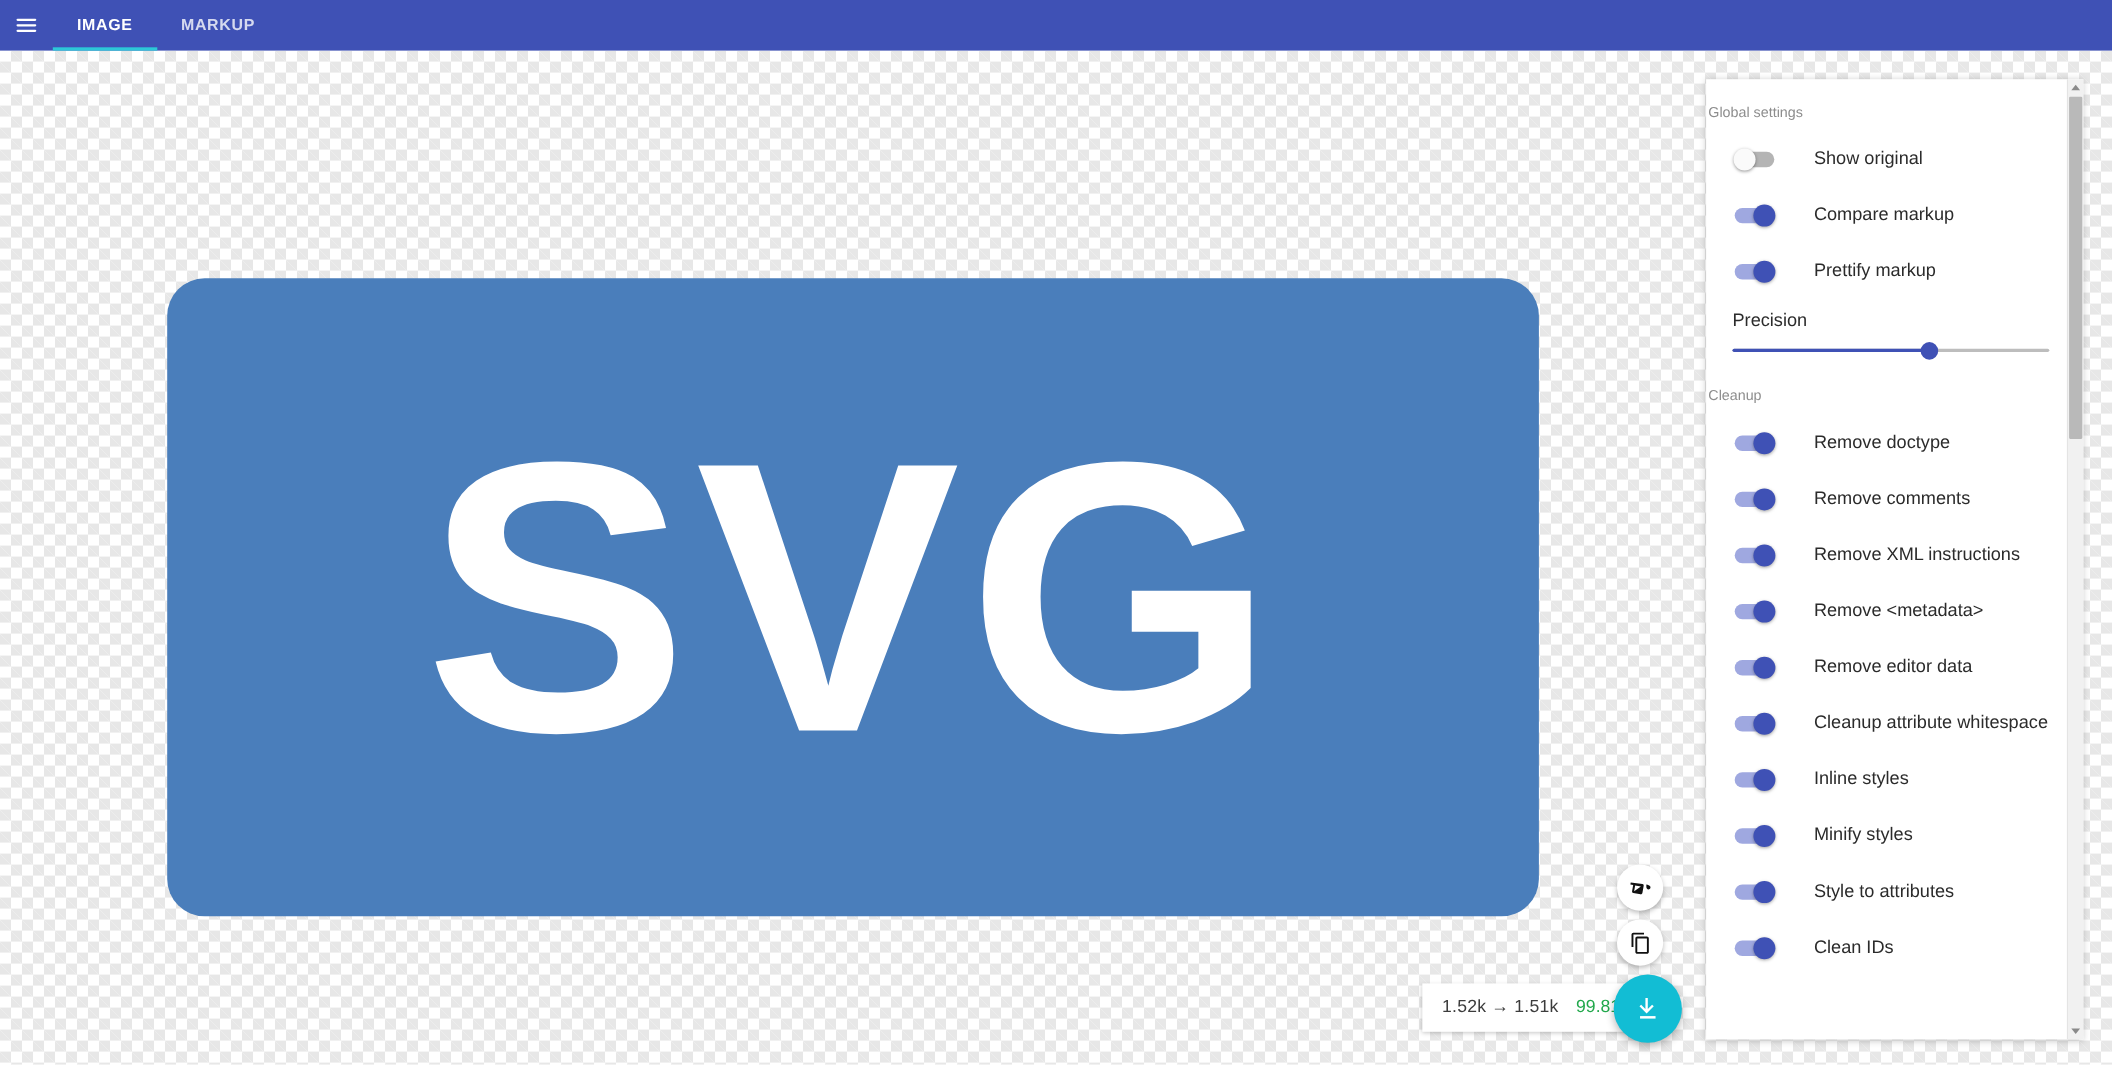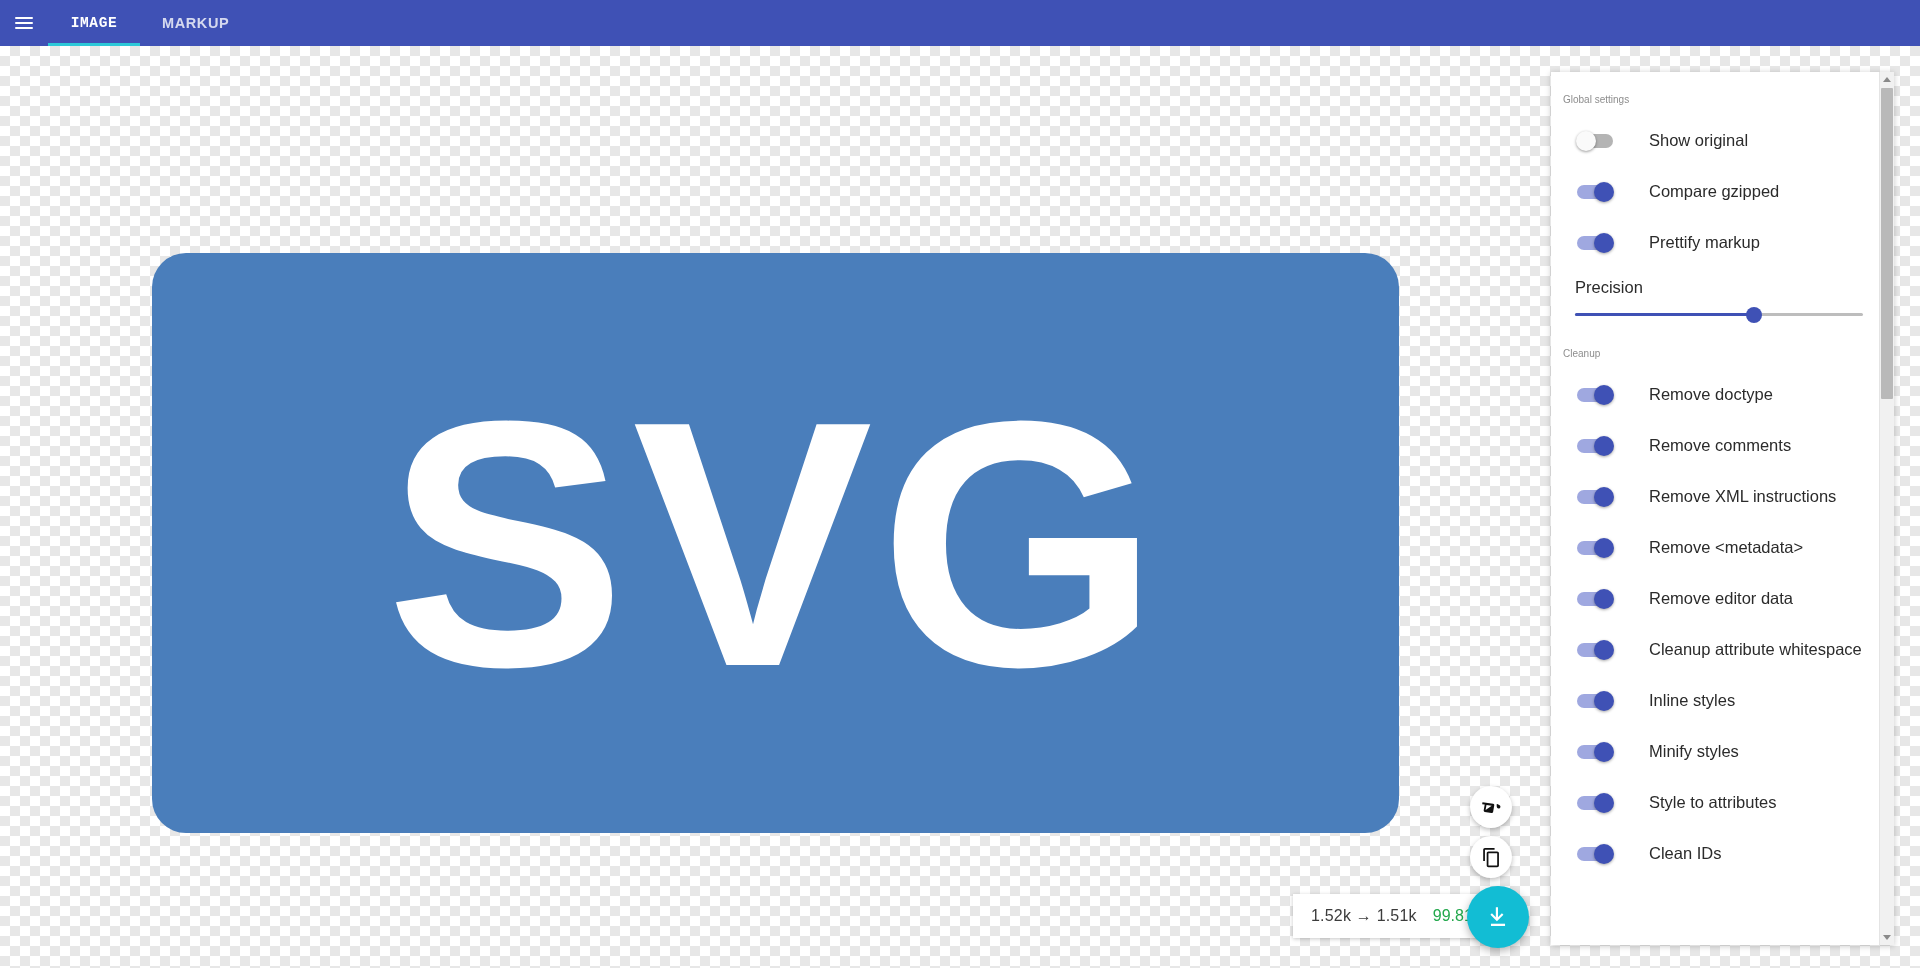--- a/index.html
+++ b/index.html
@@ -69,21 +69,21 @@
     justify-content: center;
     padding: 0 22px;
     min-width: 92px;
     color: rgba(255,255,255,.78);
     font-size: 14.5px;
     font-weight: bold;
     letter-spacing: .6px;
     cursor: pointer;
     user-select: none;
   }
-  .tab.active { color: #ffffff; font-family: Liberation Mono, monospace; }
+  .tab.active { color: #ffffff; }
   .tab.active::after {
     content: "";
     position: absolute;
     left: 0; right: 0; bottom: 0;
     height: 3px;
     background: #2cc8d8;
   }
 
   
   #svg-preview {
@@ -174,23 +174,23 @@
     z-index: 30;
     display: flex;
   }
   #settings-scroll {
     flex: 1 1 auto;
     padding: 18px 0 0 0;
     overflow: hidden;
   }
 
   .section-head {
-    font-size: 10px;
+    font-size: 13px;
     color: #8d8d8d;
-    padding: 4px 0 4px 12px;
+    padding: 4px 0 4px 2px;
     margin-bottom: 6px;
   }
   .section-head.features { margin-top: 14px; }
 
   .opt-row {
     display: flex;
     align-items: center;
     height: 51px;
     padding-left: 26px;
     cursor: pointer;
@@ -355,21 +355,21 @@
               <div class="track"></div>
               <div class="thumb"></div>
             </div>
             <div class="opt-label">Show original</div>
           </div>
           <div class="opt-row">
             <div class="switch on">
               <div class="track"></div>
               <div class="thumb"></div>
             </div>
-            <div class="opt-label">Compare gzipped</div>
+            <div class="opt-label">Compare markup</div>
           </div>
           <div class="opt-row">
             <div class="switch on">
               <div class="track"></div>
               <div class="thumb"></div>
             </div>
             <div class="opt-label">Prettify markup</div>
           </div>
         </div>
 

